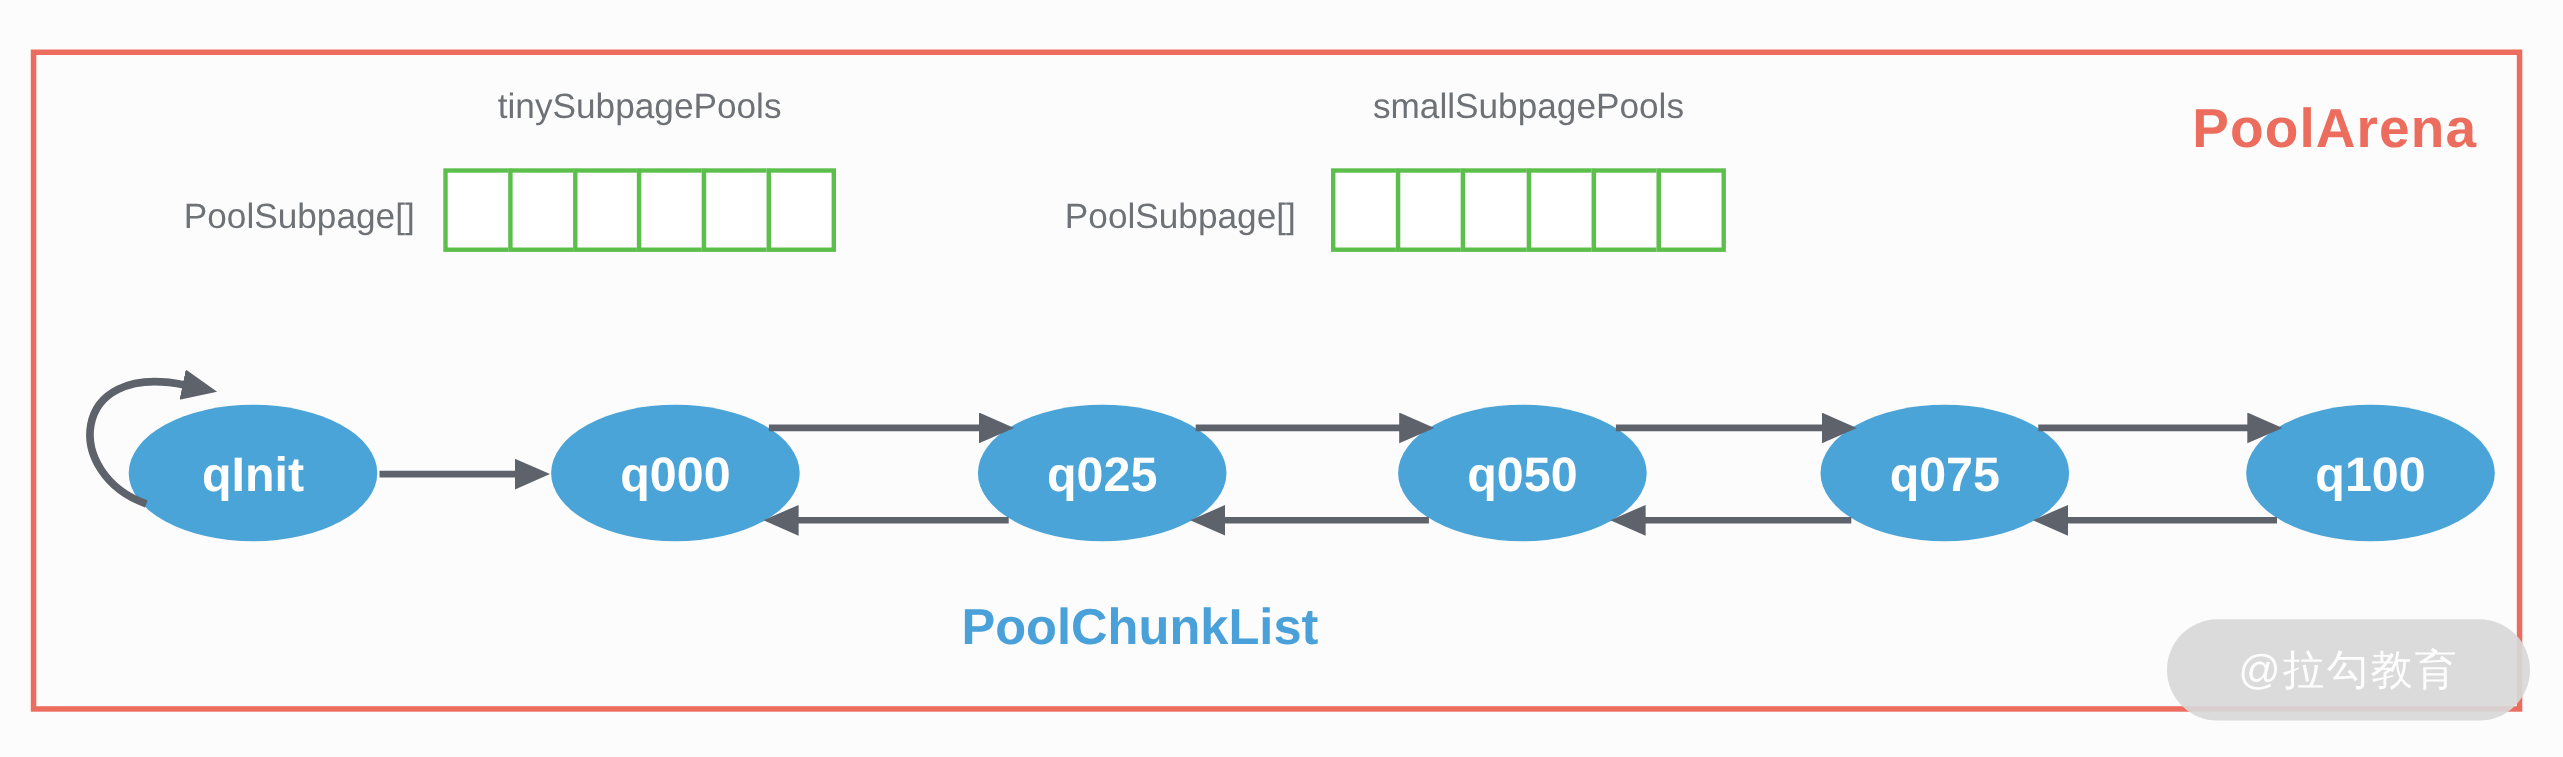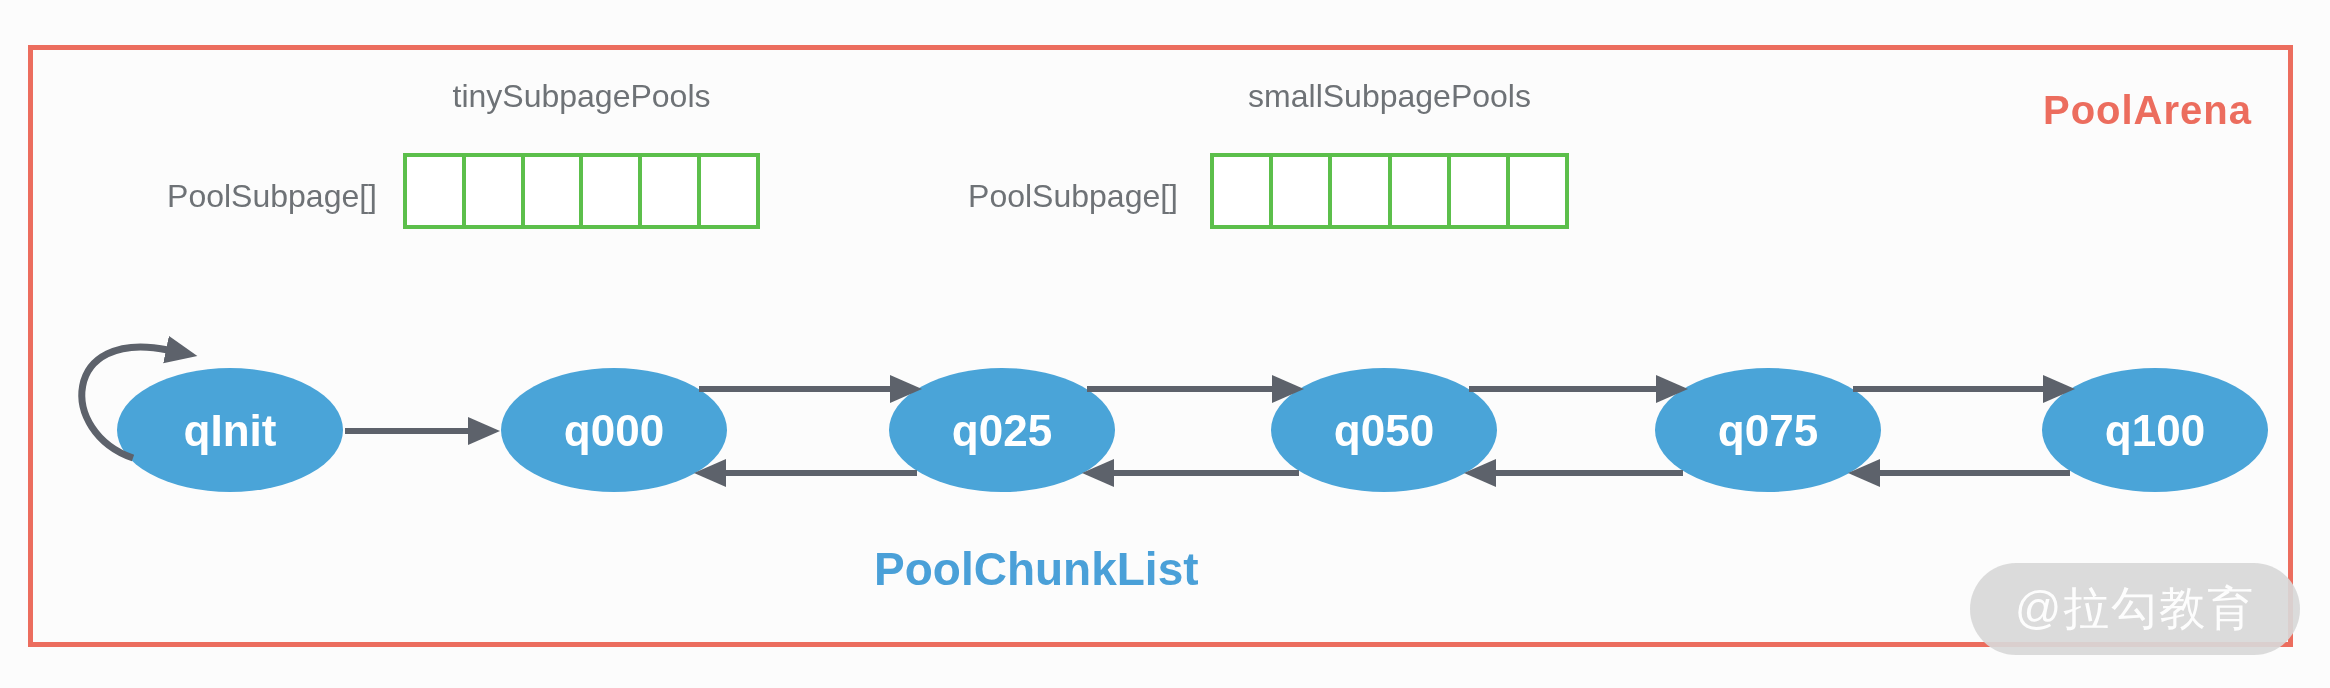--- a/index.html
+++ b/index.html
@@ -6,21 +6,21 @@
   .canvas{
     position:relative;width:2330px;height:688px;background:#fcfcfc;overflow:hidden;
     font-family:"Liberation Sans",sans-serif;
   }
   .arena-border{
     position:absolute;left:28px;top:45px;width:2265px;height:602px;
     border:5px solid #ec6d5e;box-sizing:border-box;background:transparent;
   }
   .arena-title{
     position:absolute;top:88px;right:78px;
-    font-size:40px;font-weight:600;color:#ec6d5e;letter-spacing:1px;text-align:center;
+    font-size:50px;font-weight:600;color:#ec6d5e;letter-spacing:1px;text-align:center;
   }
   .pools-title{
     position:absolute;top:74px;height:44px;line-height:44px;
     font-size:32px;font-weight:500;color:#6e7276;text-align:center;
   }
   .pools-title.tiny{left:403px;width:357px;}
   .pools-title.small{left:1210px;width:359px;}
   .array-label{
     position:absolute;top:172px;height:48px;line-height:48px;
     font-size:32px;font-weight:500;color:#6e7276;text-align:right;
@@ -44,21 +44,21 @@
   .chunklist-label{
     position:absolute;left:874px;top:542px;width:300px;
     font-size:46px;font-weight:600;color:#4aa0d8;text-align:center;
   }
   .watermark{
     position:absolute;left:1970px;top:563px;width:330px;height:92px;
     background:rgba(216,216,216,0.92);border-radius:46px;
     display:flex;align-items:center;justify-content:center;z-index:5;
   }
   .watermark span{
-    font-size:46px;color:rgba(255,255,255,0.95);letter-spacing:2px;font-weight:500;text-align:right;
+    font-size:38px;color:rgba(255,255,255,0.95);letter-spacing:2px;font-weight:500;text-align:right;
   }
 </style>
 </head>
 <body>
 
 <div class="canvas">
 
   <div class="arena-border"></div>
 
   <div class="arena-title">PoolArena</div>

